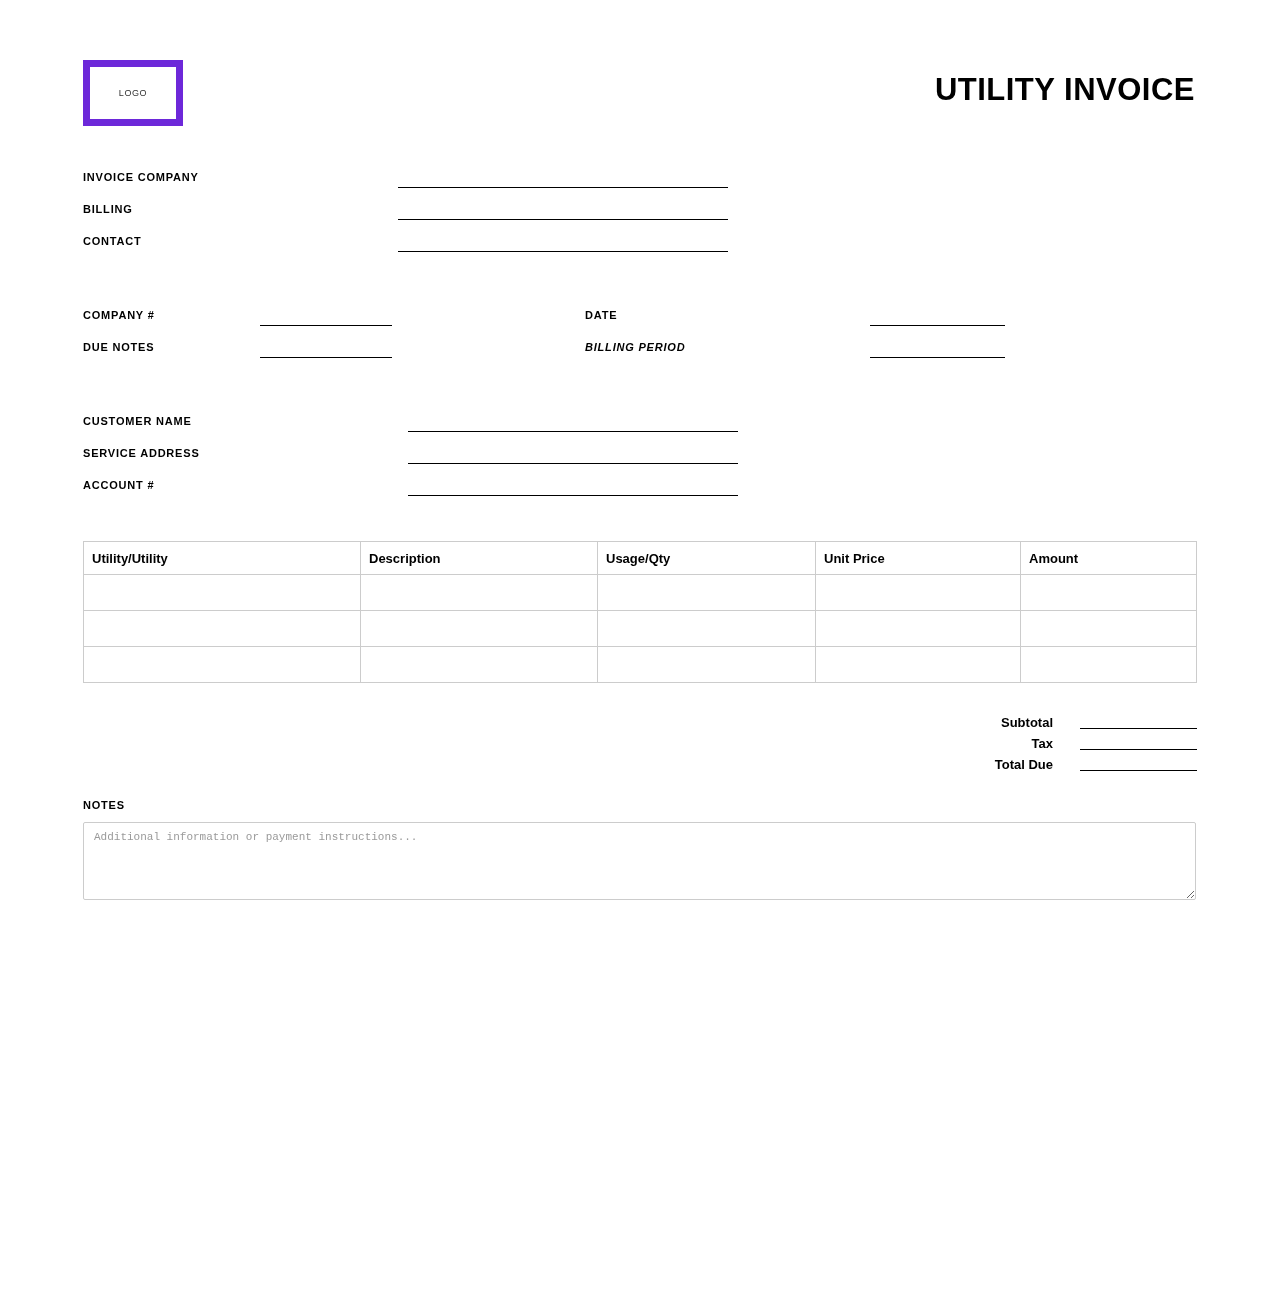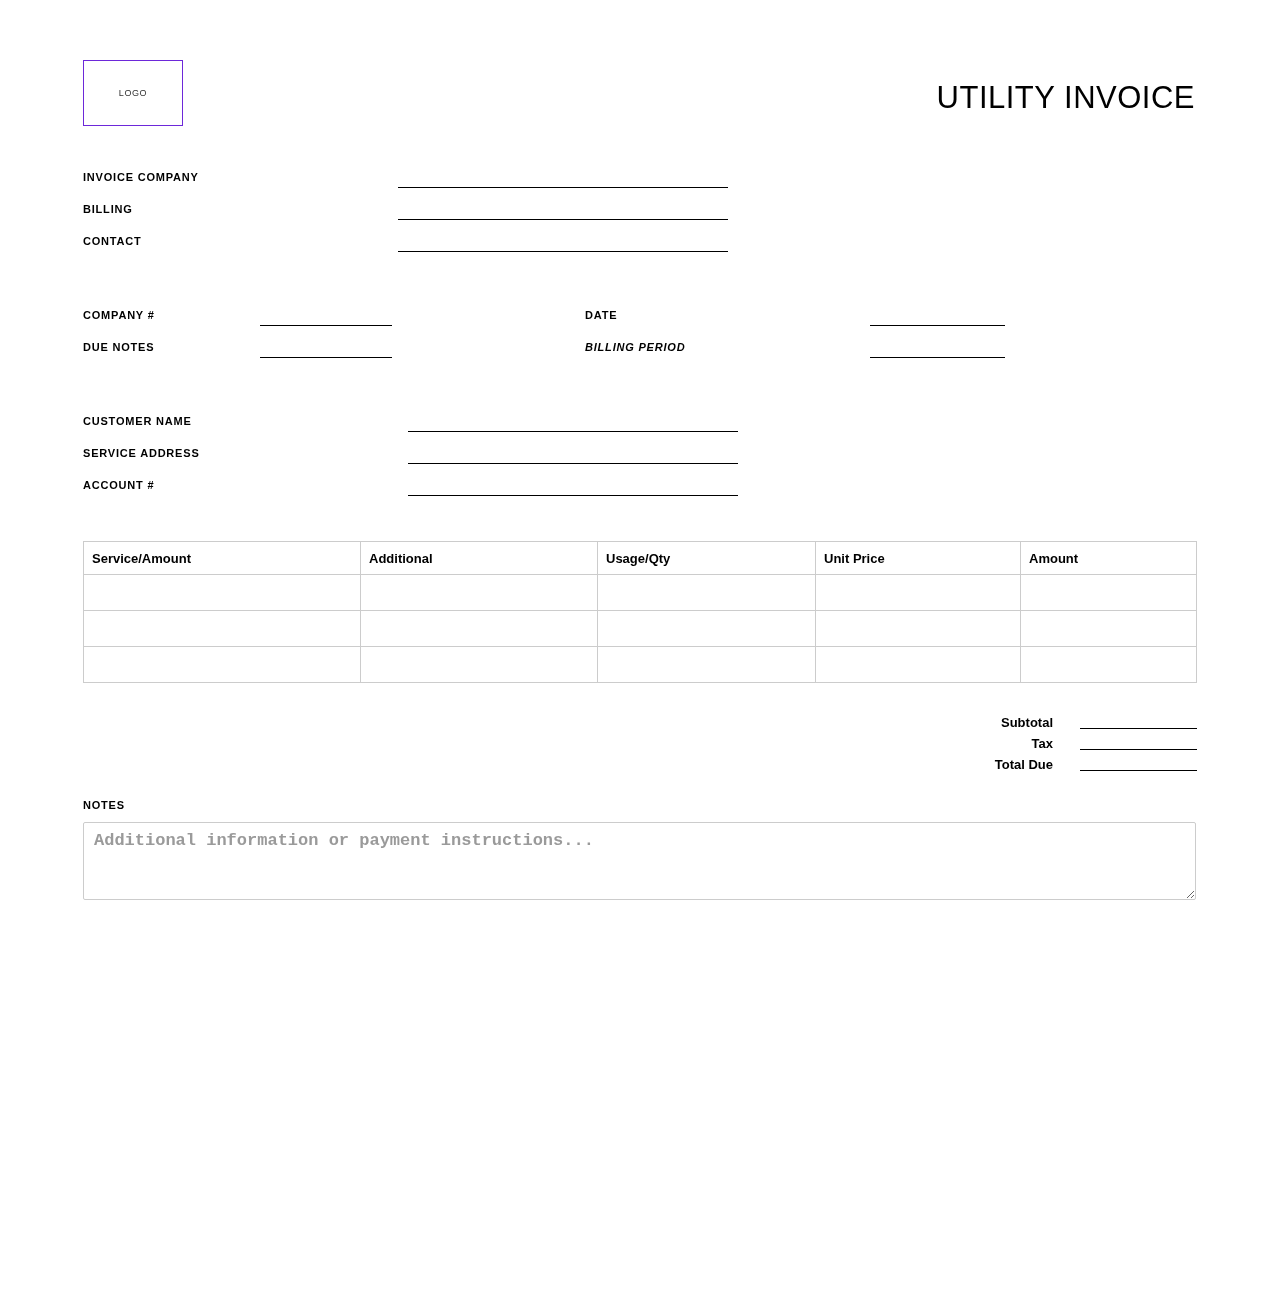--- a/index.html
+++ b/index.html
@@ -24,45 +24,44 @@
     height: 1300px;
   }
 
   
   .logo-box {
     position: absolute;
     left: 83px;
     top: 60px;
     width: 100px;
     height: 66px;
-    border: 1px solid #6d28d9;
+    border: 7px solid #6d28d9;
     box-sizing: border-box;
     display: flex;
     align-items: center;
     justify-content: center;
   }
   .logo-text {
     font-family: "Liberation Sans", sans-serif;
     font-size: 9px;
     letter-spacing: 0.6px;
     color: #333333;
   }
 
   .doc-title {
     position: absolute;
     right: 83px;
     top: 72px;
     font-family: "Liberation Sans", sans-serif;
     font-size: 31px;
-    font-weight: normal;
+    font-weight: bold;
     letter-spacing: 0.5px;
     line-height: 36px;
     text-align: right;
     white-space: nowrap;
-    margin-top: 8px;
   }
 
   
   .flabel {
     position: absolute;
     font-family: "Liberation Sans", sans-serif;
     font-size: 11px;
     font-weight: bold;
     letter-spacing: 0.8px;
     line-height: 14px;
@@ -152,26 +151,25 @@
     position: absolute;
     left: 83px;
     top: 822px;
     width: 1113px;
     height: 78px;
     box-sizing: border-box;
     border: 1px solid #cccccc;
     border-radius: 2px;
     padding: 8px 10px;
     font-family: "Liberation Mono", monospace;
-    font-size: 17px;
+    font-size: 11px;
     color: #000000;
     background: #ffffff;
     resize: both;
     outline: none;
-    font-weight: bold;
   }
   .notes-area::placeholder {
     color: #9a9a9a;
     opacity: 1;
   }
 </style>
 </head>
 <body>
 
 <div class="page">
@@ -215,22 +213,22 @@
   <table class="items-table">
     <colgroup>
       <col class="col-service">
       <col class="col-description">
       <col class="col-usage">
       <col class="col-unitprice">
       <col class="col-amount">
     </colgroup>
     <thead>
       <tr>
-        <th>Service/Amount</th>
-        <th>Additional</th>
+        <th>Utility/Utility</th>
+        <th>Description</th>
         <th>Usage/Qty</th>
         <th>Unit Price</th>
         <th>Amount</th>
       </tr>
     </thead>
     <tbody>
       <tr>
         <td></td>
         <td></td>
         <td></td>

